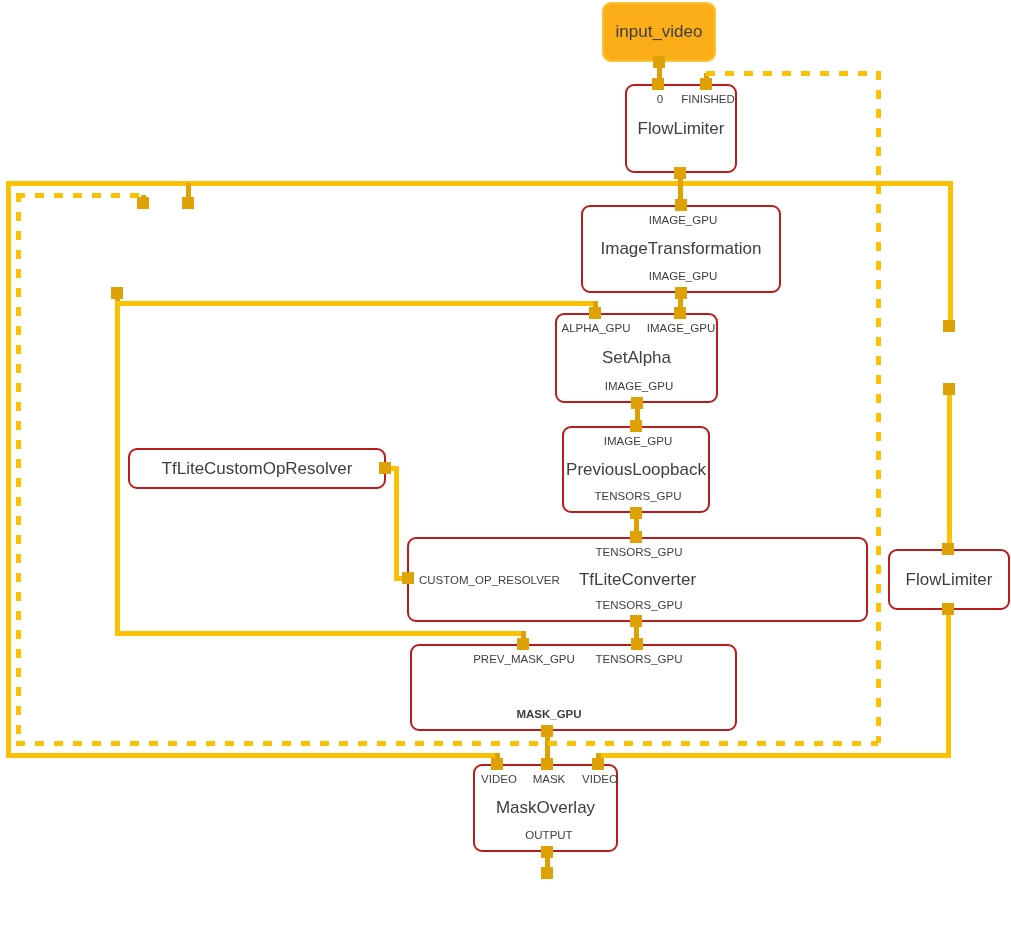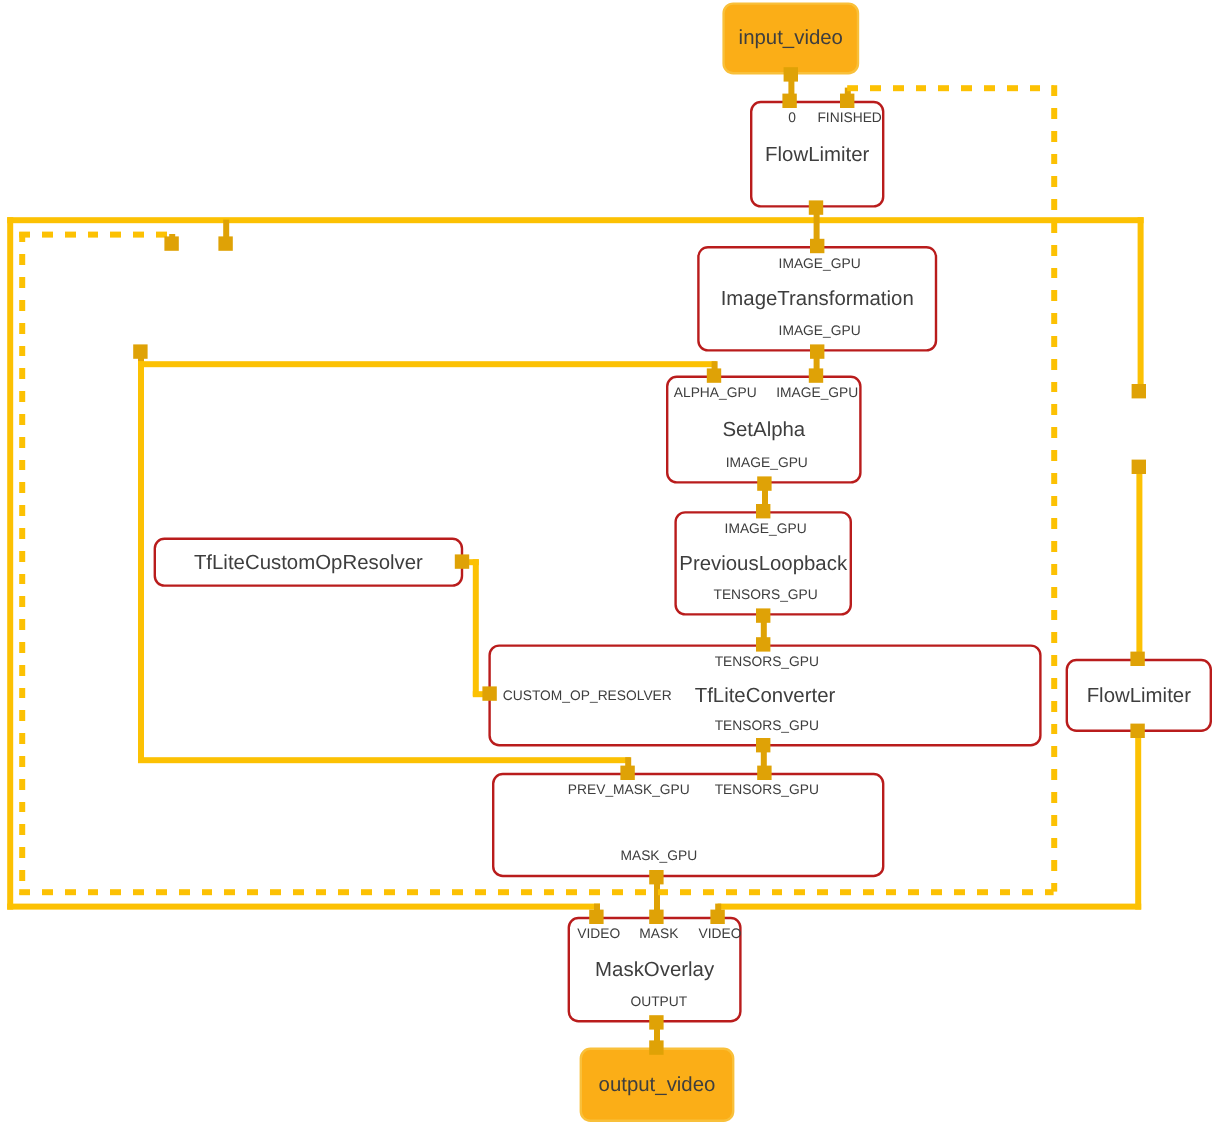--- a/index.html
+++ b/index.html
@@ -103,31 +103,28 @@
       <span class="port-label bottom" style="left: 230px;">TENSORS_GPU</span>
       <span class="left-label">CUSTOM_OP_RESOLVER</span>
       <div class="node-title">TfLiteConverter</div>
     </div>
     <div class="node" style="left: 888px; top: 549px; width: 122px; height: 61px;">
       <div class="node-title">FlowLimiter</div>
     </div>
     <div class="node" style="left: 410px; top: 644px; width: 327px; height: 87px;">
       <span class="port-label top" style="left: 112px;">PREV_MASK_GPU</span>
       <span class="port-label top" style="left: 227px;">TENSORS_GPU</span>
-      <span class="port-label bottom" style="left: 137px;">MASK_GPU</span>
+      <span class="port-label bottom" style="left: 137px; font-weight: bold;">MASK_GPU</span>
     </div>
     <div class="node" style="left: 473px; top: 764px; width: 145px; height: 88px;">
       <span class="port-label top" style="left: 24px;">VIDEO</span>
       <span class="port-label top" style="left: 74px;">MASK</span>
       <span class="port-label top" style="left: 125px;">VIDEO</span>
       <span class="port-label bottom" style="left: 74px;">OUTPUT</span>
       <div class="node-title">MaskOverlay</div>
-    </div>
-    <div class="node stream" style="left: 483px; top: 873px; width: 129px; height: 62px;">
-      <div class="node-title">output_video</div>
     </div>
     <div class="port" style="left: 653px; top: 56px;"></div>
     <div class="port" style="left: 652px; top: 78px;"></div>
     <div class="port" style="left: 700px; top: 78px;"></div>
     <div class="port" style="left: 674px; top: 167px;"></div>
     <div class="port" style="left: 137px; top: 197px;"></div>
     <div class="port" style="left: 182px; top: 197px;"></div>
     <div class="port" style="left: 111px; top: 287px;"></div>
     <div class="port" style="left: 675px; top: 199px;"></div>
     <div class="port" style="left: 675px; top: 287px;"></div>

